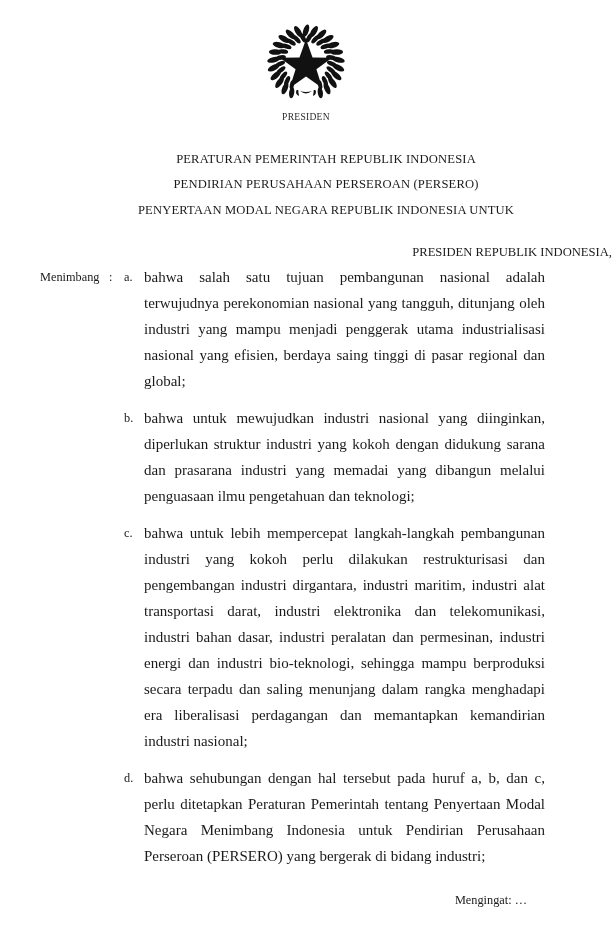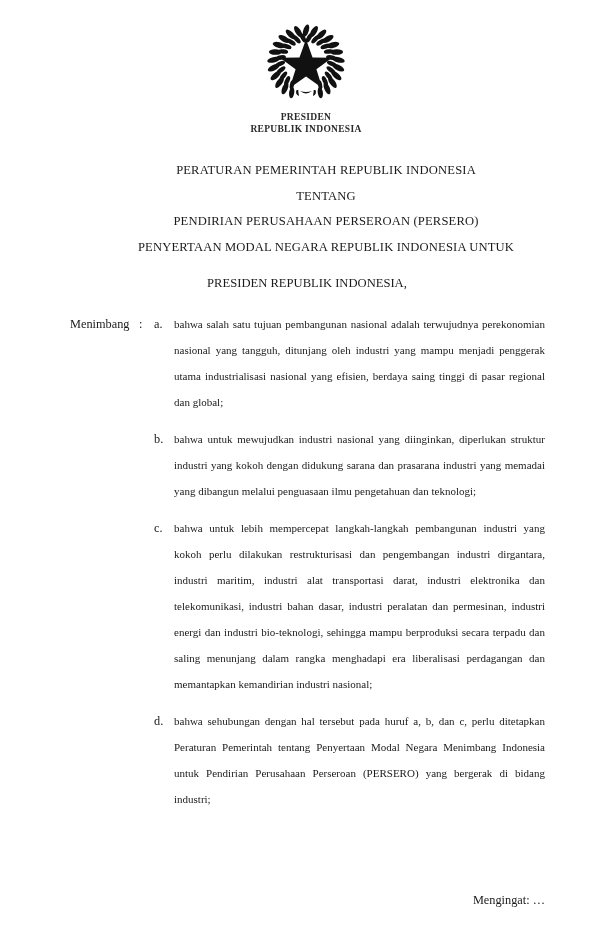--- a/index.html
+++ b/index.html
@@ -34,48 +34,48 @@
     margin: 0 auto;
     display: block;
   }
   .emblem-caption {
     margin-top: 4px;
     font-size: 9.5px;
     line-height: 11.5px;
     letter-spacing: 0.3px;
     color: #2a2a2a;
   }
-  .emblem-caption div { white-space: nowrap; font-weight: bold; }
+  .emblem-caption div { white-space: nowrap; }
 
   
   .title-block {
     margin-top: 23px;
     text-align: center;
     margin-left: 40px;
   }
   .title-line {
     font-size: 12.6px;
     line-height: 25.5px;
     letter-spacing: 0.15px;
     white-space: nowrap;
   }
 
   
   .presiden-heading {
-    margin-top: 14px;
-    text-align: center;
+    margin-top: 20px;
+    text-align: right;
     font-size: 12.6px;
     line-height: 18px;
     padding-left: 2px;
   }
 
   
   .considering {
-    margin-top: 19px;
-    padding-left: 70px;
+    margin-top: 3px;
+    padding-left: 40px;
     padding-right: 67px;
     display: block;
   }
   .considering-row {
     display: flex;
     align-items: flex-start;
   }
   .label-cell {
     width: 69px;
     flex: 0 0 69px;
@@ -98,31 +98,31 @@
   }
   .item + .item { margin-top: 11px; }
   .item-marker {
     width: 20px;
     flex: 0 0 20px;
     font-size: 12.3px;
     line-height: 26px;
   }
   .item-text {
     flex: 1 1 auto;
-    font-size: 11px;
+    font-size: 15px;
     line-height: 26px;
     text-align: justify;
     text-justify: inter-word;
     hyphens: none;
   }
 
   
   .footer {
     position: absolute;
-    right: 67px;
+    right: 85px;
     bottom: 27px;
     font-size: 12.3px;
     line-height: 18px;
     white-space: nowrap;
   }
 </style>
 </head>
 <body>
 
 <div class="page">
@@ -280,27 +280,25 @@
             <path d="M -11 31 q -2 5 3 7 q -1 -4 -1 -7 z"></path>
             <path d="M 11 31 q 2 5 -3 7 q 1 -4 1 -7 z"></path>
           </g>
         </g>
 
         <path d="M50 20 L57.6 41.4 L80.4 41.6 L62.1 55.0 L68.9 76.6 L50 63.4 L31.1 76.6 L37.9 55.0 L19.6 41.6 L42.4 41.4 Z"></path>
       </g>
     </svg>
     <div class="emblem-caption">
       <div>PRESIDEN</div>
-      <div>REPUBLIK INDONESIA</div>
     </div>
   </div>
 
   <div class="title-block">
     <div class="title-line">PERATURAN PEMERINTAH REPUBLIK INDONESIA</div>
-    <div class="title-line">TENTANG</div>
     <div class="title-line">PENDIRIAN PERUSAHAAN PERSEROAN (PERSERO)</div>
     <div class="title-line">PENYERTAAN MODAL NEGARA REPUBLIK INDONESIA UNTUK</div>
   </div>
 
   <div class="presiden-heading">PRESIDEN REPUBLIK INDONESIA,</div>
 
   <div class="considering">
     <div class="considering-row">
       <div class="label-cell">Menimbang</div>
       <div class="colon-cell">:</div>

